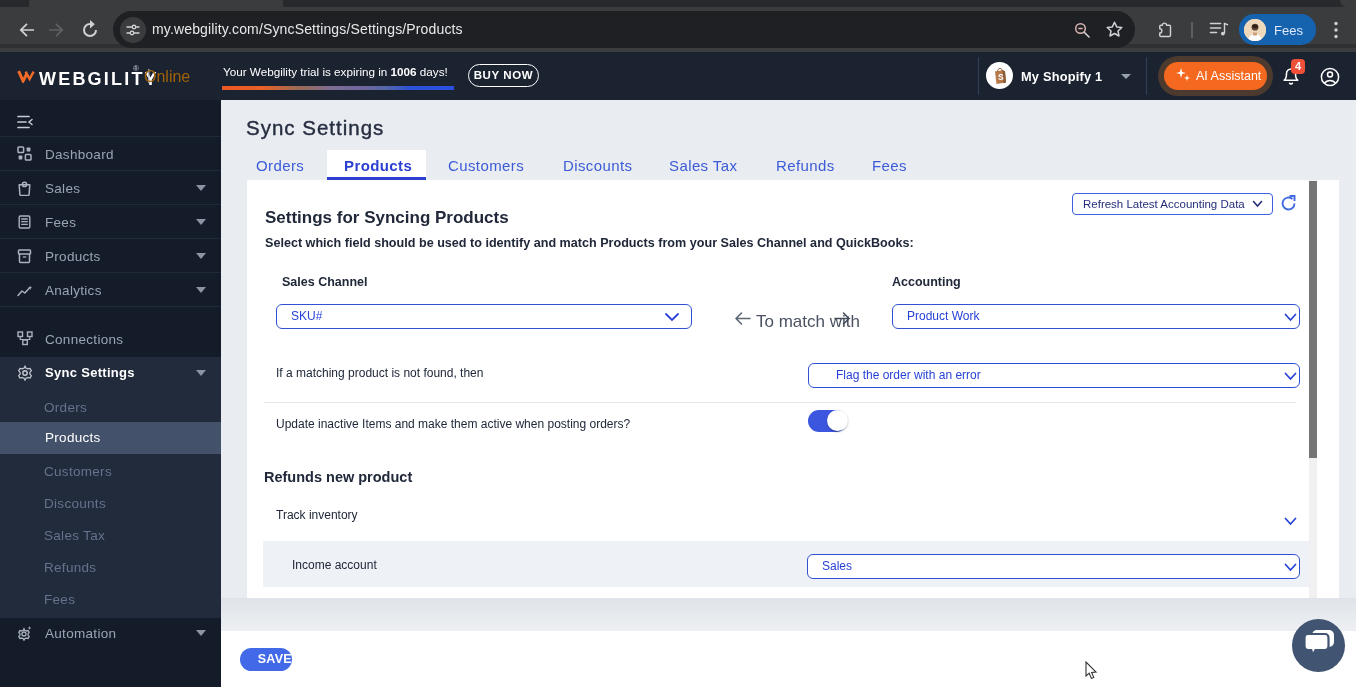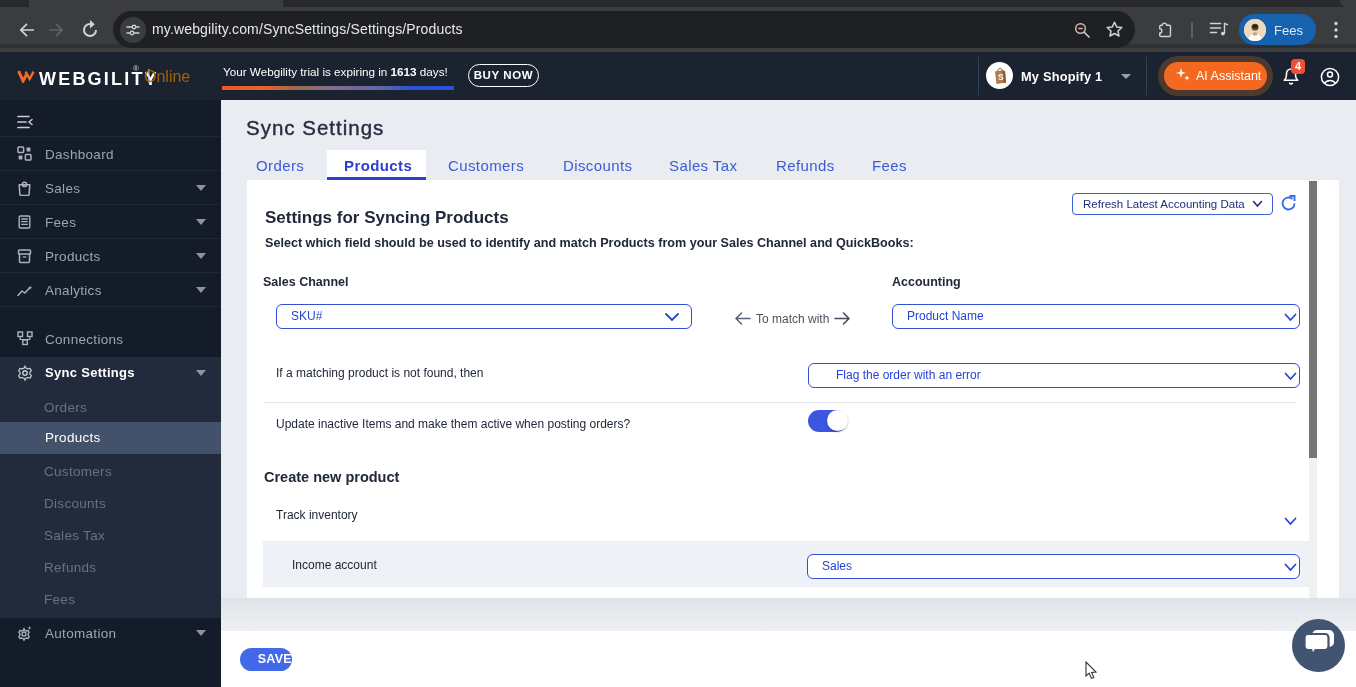--- a/index.html
+++ b/index.html
@@ -148,21 +148,21 @@
   <div class="abs hsep" style="left:1146px;"></div>
 
   <svg class="abs" style="left:17px; top:70px;" width="18" height="13" viewBox="0 0 18 13" fill="none" stroke="#f26b26" stroke-linejoin="miter">
       <path d="M1.6 1.2 L6.1 11 L10.1 3.2" stroke-width="3"></path>
       <path d="M8.6 1.6 L12.6 9 L16.6 1.6" stroke-width="2.4"></path>
     </svg>
   <div class="abs" id="wgname">WEBGILITY</div>
   <div class="abs" id="wgreg">®</div>
   <div class="abs" id="wgpipe">|</div>
   <div class="abs" id="wgonline">Online</div>
-  <div class="abs" id="trialtxt">Your Webgility trial is expiring in <b>1613</b> days!</div>
+  <div class="abs" id="trialtxt">Your Webgility trial is expiring in <b>1006</b> days!</div>
   <div class="abs" id="trialbar"></div>
   <div class="abs" id="buynow">BUY NOW</div>
   <div class="abs" id="shopcircle"></div>
 
   <svg class="abs" style="left:992px; top:67px;" width="16" height="18" viewBox="0 0 16 18">
       <path d="M3 4.5 L10.5 3.2 L13 4.2 L14 15.5 L4.5 17 Z" fill="#b5794a"></path>
       <path d="M10.5 3.2 L13 4.2 L14 15.5 L11.5 16.2 Z" fill="#8a5a33"></path>
       <path d="M5.5 4.8 c0-2 1.2-3.4 2.6-3.4 c1.2 0 2 1 2.2 2.6" fill="none" stroke="#8a5a33" stroke-width="1"></path>
       <text x="6" y="13" font-size="8.5" font-weight="bold" fill="#fff" font-family="Liberation Sans">S</text>
     </svg>
@@ -295,50 +295,50 @@
       <path d="M1.5 1.5 L5.5 6 L9.5 1.5"></path>
     </svg>
 
   <svg class="abs" style="left:1280px; top:195px;" width="17" height="17" viewBox="0 0 17 17" fill="none">
       <path d="M14.5 8.5 A6 6 0 1 1 12.5 4" stroke="#4169e1" stroke-width="1.9"></path>
       <path d="M9.5 1 h5 v5" stroke="#4169e1" stroke-width="1.9" fill="none"></path>
     </svg>
   <div class="abs" id="heading1">Settings for Syncing Products</div>
   <div class="abs" id="heading2">Select which field should be used to identify and match Products from your Sales Channel and QuickBooks:</div>
 
-  <div class="abs lbl" style="left:263px; top:275px;">Sales Channel</div>
+  <div class="abs lbl" style="left:282px; top:275px;">Sales Channel</div>
   <div class="abs lbl" style="left:892px; top:275px;">Accounting</div>
   <div class="abs select" style="left:276px; top:304px; width:416px;">SKU#</div>
   <svg class="abs selcaret" style="left:664px; top:312px;" width="16" height="10" viewBox="0 0 16 10" fill="none" stroke="#2742d7" stroke-width="1.8" stroke-linecap="round">
       <path d="M2 2 L8 8 L14 2"></path>
     </svg>
-  <div class="abs select" style="left:892px; top:304px; width:408px;">Product Name</div>
+  <div class="abs select" style="left:892px; top:304px; width:408px;">Product Work</div>
   <svg class="abs selcaret" style="left:1284px; top:313px;" width="13" height="9" viewBox="0 0 13 9" fill="none" stroke="#2742d7" stroke-width="1.7" stroke-linecap="round">
       <path d="M1.5 1.5 L6.5 7 L11.5 1.5"></path>
     </svg>
 
   <svg class="abs" style="left:734px; top:311px;" width="17" height="15" viewBox="0 0 17 15" fill="none" stroke="#5c6675" stroke-width="1.6" stroke-linecap="round" stroke-linejoin="round">
       <path d="M16 7.5 H2 M7.5 2 L2 7.5 L7.5 13"></path>
     </svg>
-  <div class="abs txt" style="left:756px; top:312px; color:#4a5261; font-size:12px;">To match with</div>
+  <div class="abs txt" style="left:756px; top:312px; color:#4a5261; font-size:17px;">To match with</div>
   <svg class="abs" style="left:834px; top:311px;" width="17" height="15" viewBox="0 0 17 15" fill="none" stroke="#454e5c" stroke-width="1.6" stroke-linecap="round" stroke-linejoin="round">
       <path d="M1 7.5 H15 M9.5 2 L15 7.5 L9.5 13"></path>
     </svg>
 
   <div class="abs txt" style="left:276px; top:366px;">If a matching product is not found, then</div>
   <div class="abs select" style="left:808px; top:363px; width:492px;padding-left:27px;">Flag the order with an error</div>
   <svg class="abs selcaret" style="left:1284px; top:372px;" width="13" height="9" viewBox="0 0 13 9" fill="none" stroke="#2742d7" stroke-width="1.7" stroke-linecap="round">
       <path d="M1.5 1.5 L6.5 7 L11.5 1.5"></path>
     </svg>
   <div class="abs" id="hr1"></div>
   <div class="abs txt" style="left:276px; top:417px;">Update inactive Items and make them active when posting orders?</div>
   <div class="abs" id="toggle"></div>
   <div class="abs" id="toggleknob"></div>
 
-  <div class="abs lbl" style="left:264px; top:469px; font-size:14.5px;">Create new product</div>
+  <div class="abs lbl" style="left:264px; top:469px; font-size:14.5px;">Refunds new product</div>
   <div class="abs txt" style="left:276px; top:508px;">Track inventory</div>
   <svg class="abs selcaret" style="left:1284px; top:517px;" width="13" height="9" viewBox="0 0 13 9" fill="none" stroke="#2742d7" stroke-width="1.7" stroke-linecap="round">
       <path d="M1.5 1.5 L6.5 7 L11.5 1.5"></path>
     </svg>
   <div class="abs txt" style="left:292px; top:558px;">Income account</div>
   <div class="abs select" style="left:807px; top:554px; width:493px;">Sales</div>
   <svg class="abs selcaret" style="left:1284px; top:563px;" width="13" height="9" viewBox="0 0 13 9" fill="none" stroke="#2742d7" stroke-width="1.7" stroke-linecap="round">
       <path d="M1.5 1.5 L6.5 7 L11.5 1.5"></path>
     </svg>
 

